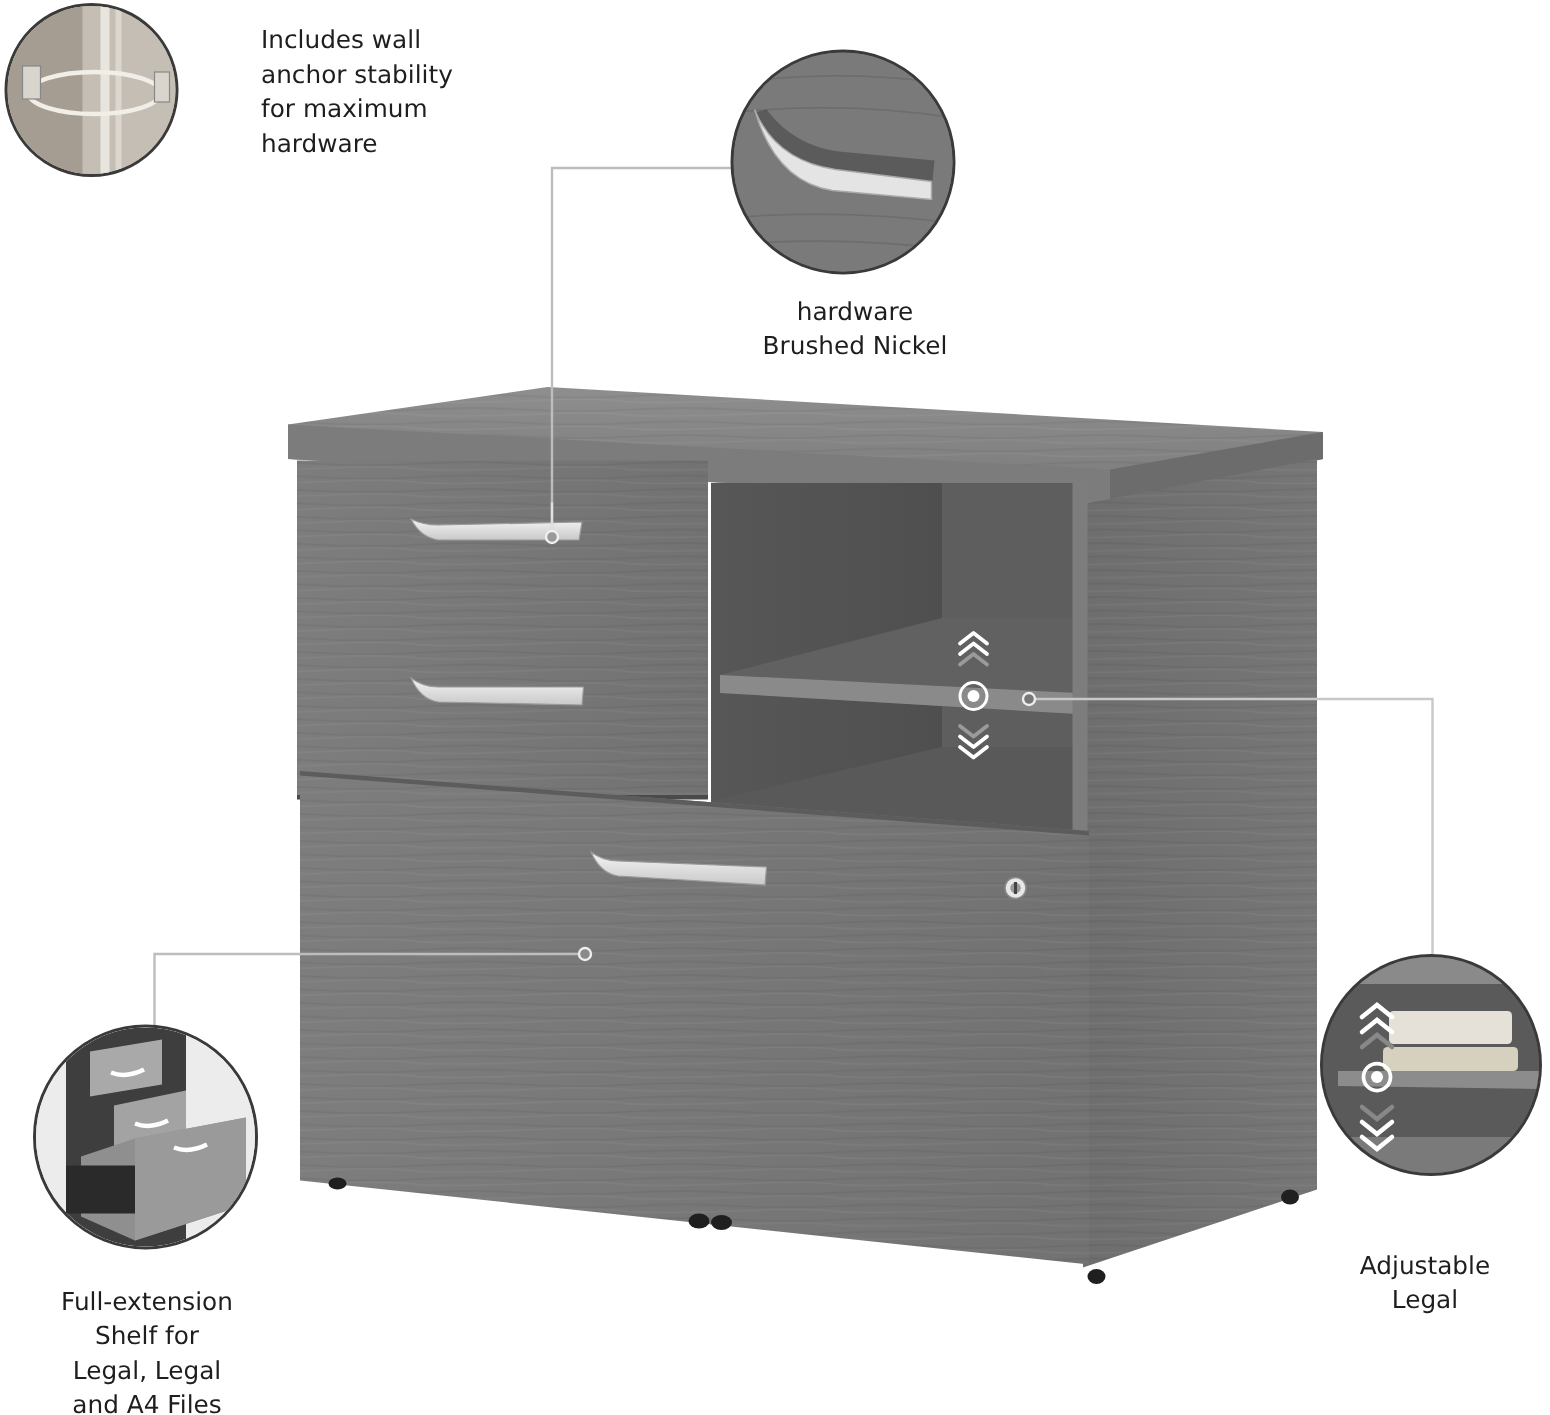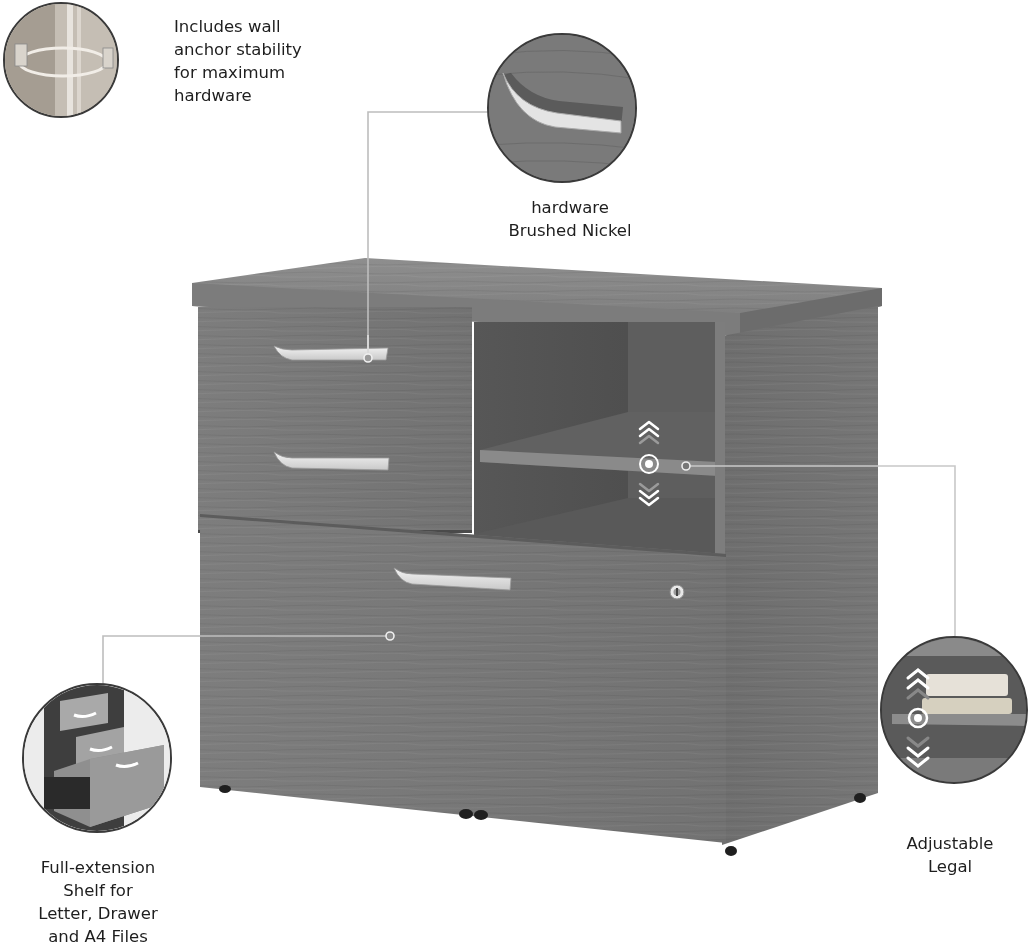--- a/index.html
+++ b/index.html
@@ -196,15 +196,15 @@
     <path d="M66 64 Q76 68 88 62" stroke="#fff" stroke-width="3" fill="none"></path>
     <polygon points="30,86 66,74 140,60 140,118 66,142 30,126" fill="#8f8f8f"></polygon>
     <polygon points="66,74 140,60 140,118 66,142" fill="#9a9a9a"></polygon>
     <path d="M92 80 Q102 84 114 78" stroke="#fff" stroke-width="3" fill="none"></path>
     <rect x="20" y="92" width="46" height="32" fill="#2a2a2a"></rect>
   </svg>
 </div>
 <div class="callout-text center" style="left:18px;top:856px;width:160px;">
   <div>Full-extension</div>
   <div>Shelf for</div>
-  <div>Letter, Drawer</div>
+  <div>Legal, Legal</div>
   <div>and A4 Files</div>
 </div>
 
 </body></html>

